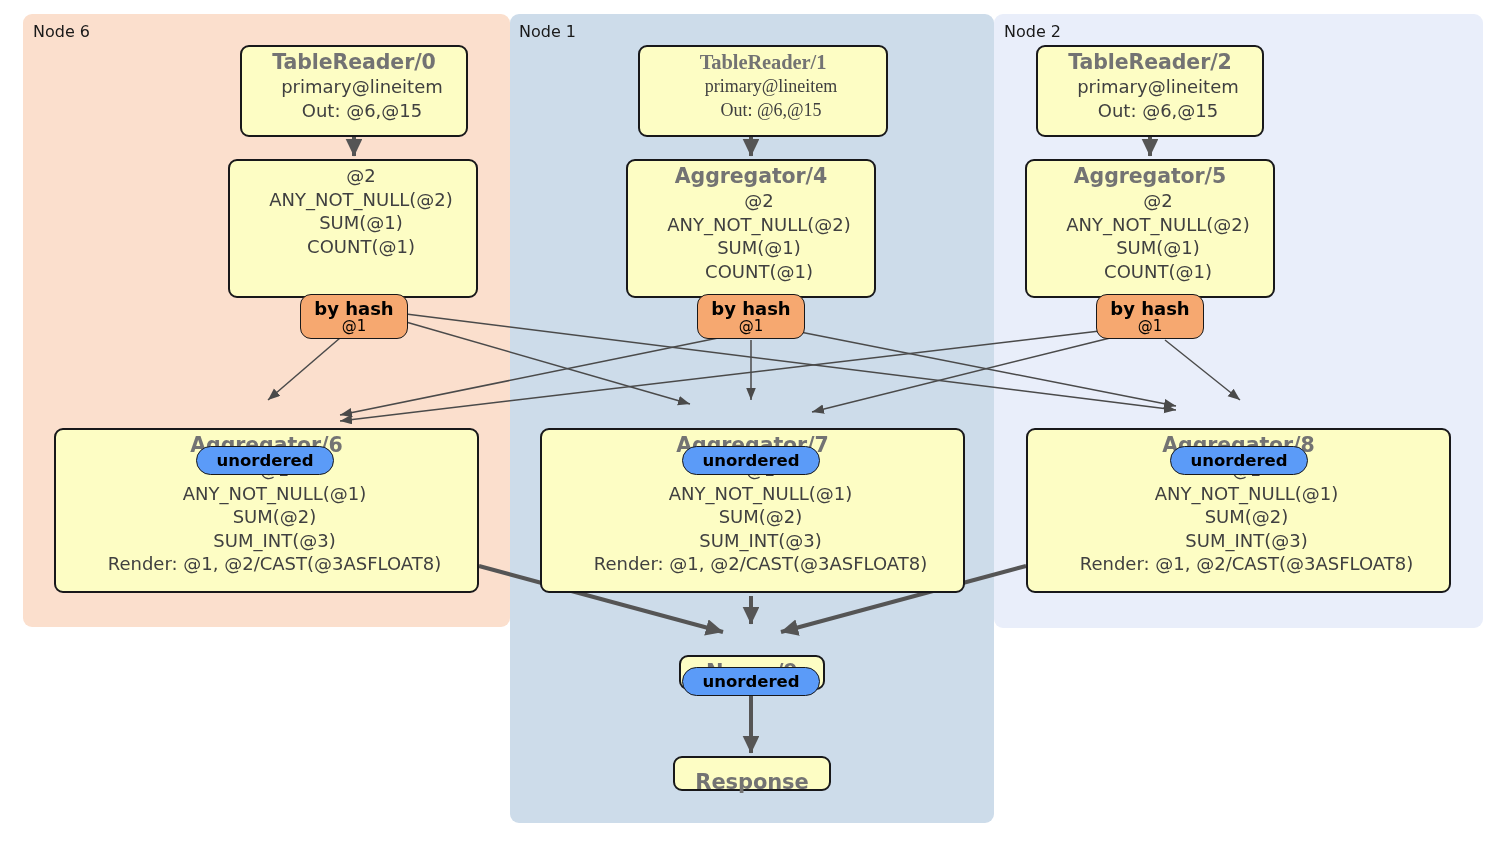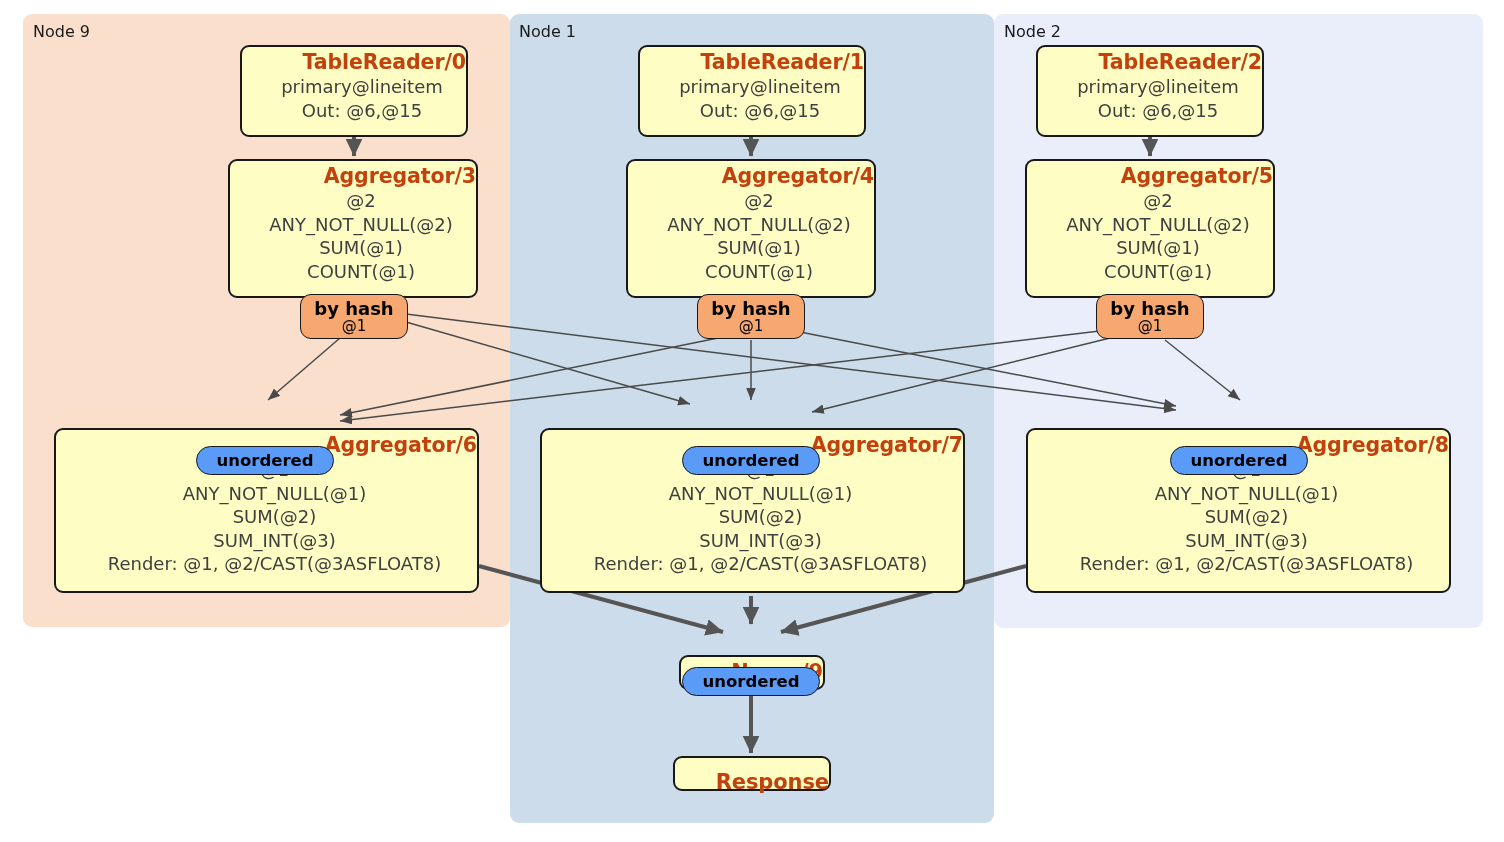--- a/index.html
+++ b/index.html
@@ -32,23 +32,22 @@
     border:2px solid #18181a;
     border-radius:9px;
     text-align:center;
     padding-top:3px;
     z-index:5;
   }
   .proc .title{
     font-weight:bold;
     font-size:20.5px;
     line-height:25px;
-    color:#c2410c;
+    color:#737373;
     letter-spacing:-0.1px;
-    text-align:right;
   }
   .proc .line{
     font-size:18px;
     line-height:23.5px;
     color:#404040;
     white-space:nowrap;
     margin-left:16px;
   }
   .proc.small .title{font-size:21px;line-height:27px;}
 
@@ -85,21 +84,21 @@
 </style>
 </head>
 <body>
 
 <div id="stage">
 
   <div class="region" style="left:23px;top:14px;width:487px;height:613px;background:#fbdfcd;"></div>
   <div class="region" style="left:510px;top:14px;width:484px;height:809px;background:#cddcea;"></div>
   <div class="region" style="left:994px;top:14px;width:489px;height:614px;background:#e9eefa;"></div>
 
-  <div class="region-label" style="left:33px;top:22px;">Node 9</div>
+  <div class="region-label" style="left:33px;top:22px;">Node 6</div>
   <div class="region-label" style="left:519px;top:22px;">Node 1</div>
   <div class="region-label" style="left:1004px;top:22px;">Node 2</div>
 
   <svg class="links">
     <defs>
       <marker id="ahThin" markerWidth="9" markerHeight="9" refX="8" refY="3.2" orient="auto" markerUnits="strokeWidth">
         <path d="M0,0 L8,3.2 L0,6.4 z" fill="#4a4a4a"></path>
       </marker>
       <marker id="ahThick" markerWidth="5.2" markerHeight="5.2" refX="4.3" refY="2.1" orient="auto" markerUnits="strokeWidth">
         <path d="M0,0 L4.4,2.1 L0,4.2 z" fill="#555555"></path>
@@ -136,34 +135,33 @@
       <path d="M751,689 L751,753"></path>
     </g>
   </svg>
 
   <div class="proc" style="left:240px;top:45px;width:228px;height:92px;">
     <div class="title">TableReader/0</div>
     <div class="line">primary@lineitem</div>
     <div class="line">Out: @6,@15</div>
   </div>
 
-  <div class="proc" style="left:638px;top:45px;width:228px;height:92px;">
+  <div class="proc" style="left:638px;top:45px;width:250px;height:92px;font-family:Liberation Serif, serif;">
     <div class="title">TableReader/1</div>
     <div class="line">primary@lineitem</div>
     <div class="line">Out: @6,@15</div>
   </div>
 
   <div class="proc" style="left:1036px;top:45px;width:228px;height:92px;">
     <div class="title">TableReader/2</div>
     <div class="line">primary@lineitem</div>
     <div class="line">Out: @6,@15</div>
   </div>
 
   <div class="proc" style="left:228px;top:159px;width:250px;height:139px;">
-    <div class="title">Aggregator/3</div>
     <div class="line">@2</div>
     <div class="line">ANY_NOT_NULL(@2)</div>
     <div class="line">SUM(@1)</div>
     <div class="line">COUNT(@1)</div>
   </div>
 
   <div class="proc" style="left:626px;top:159px;width:250px;height:139px;">
     <div class="title">Aggregator/4</div>
     <div class="line">@2</div>
     <div class="line">ANY_NOT_NULL(@2)</div>

